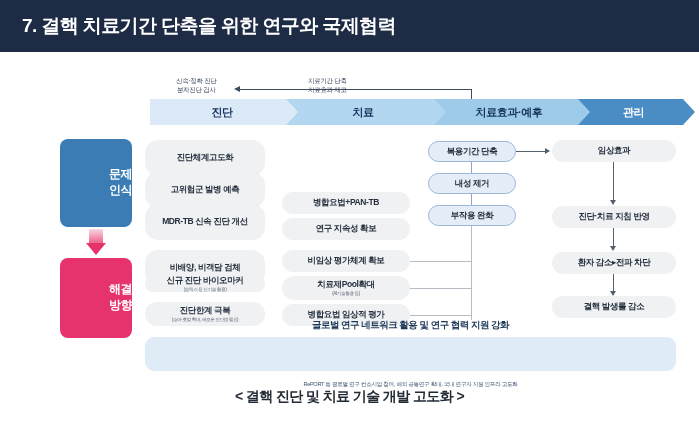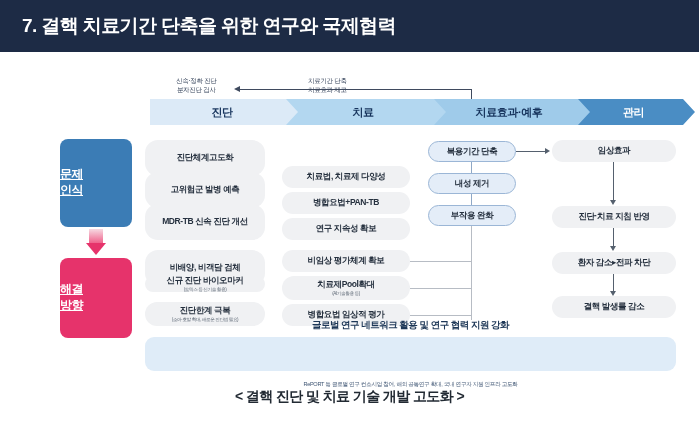--- a/index.html
+++ b/index.html
@@ -59,23 +59,23 @@
   .chev.c1 { left:136px; width:160px; background:#b3d7f0;
              clip-path: polygon(0 0, 148px 0, 160px 50%, 148px 100%, 0 100%, 12px 50%); }
   .chev.c2 { left:282px; width:160px; background:#9fcbea;
              clip-path: polygon(0 0, 148px 0, 160px 50%, 148px 100%, 0 100%, 12px 50%); }
   .chev.c3 { left:428px; width:117px; background:#4a8dc4; color:#ffffff;
              clip-path: polygon(0 0, 105px 0, 117px 50%, 105px 100%, 0 100%, 12px 50%); }
 
   
   .stage-box {
     position:absolute; left:60px; width:72px; border-radius:8px;
-    display:flex; align-items:center; justify-content:flex-start;
+    display:flex; align-items:center; justify-content:flex-end;
     color:#ffffff; font-weight:bold; font-size:12px; line-height:1.3;
-    text-align:center; letter-spacing:-0.5px;text-decoration:underline;
+    text-align:center; letter-spacing:-0.5px;
   }
   .stage-problem  { top:139px; height:88px; background:#3b7cb5; }
   .stage-solution { top:258px; height:80px; background:#e6336b; }
 
   .stage-arrow {
     position:absolute; left:86px; top:229px; width:20px; height:26px;
   }
   .stage-arrow .shaft {
     position:absolute; left:3px; top:0; width:14px; height:15px;
     background:linear-gradient(#f6d9e2,#ef5a86);
@@ -209,23 +209,20 @@
   </div>
   <div class="pill grey c1p" style="top:276px;height:16px">
     <div class="main">신규 진단 바이오마커</div>
     <div class="sub">(오믹스 등 신기술 활용)</div>
   </div>
   <div class="pill grey c1p" style="top:302px;height:24px">
     <div class="main">진단한계 극복</div>
     <div class="sub">(소아·호발 확대, 새로운 진단법 필요)</div>
   </div>
 
-  <div class="pill grey c2p" style="top:166px">
-    <div class="main">치료법, 치료제 다양성</div>
-  </div>
   <div class="pill grey c2p" style="top:192px">
     <div class="main">병합요법+PAN-TB</div>
   </div>
   <div class="pill grey c2p" style="top:218px">
     <div class="main">연구 지속성 확보</div>
   </div>
 
   <div class="pill grey c2p" style="top:250px">
     <div class="main">비임상 평가체계 확보</div>
   </div>

